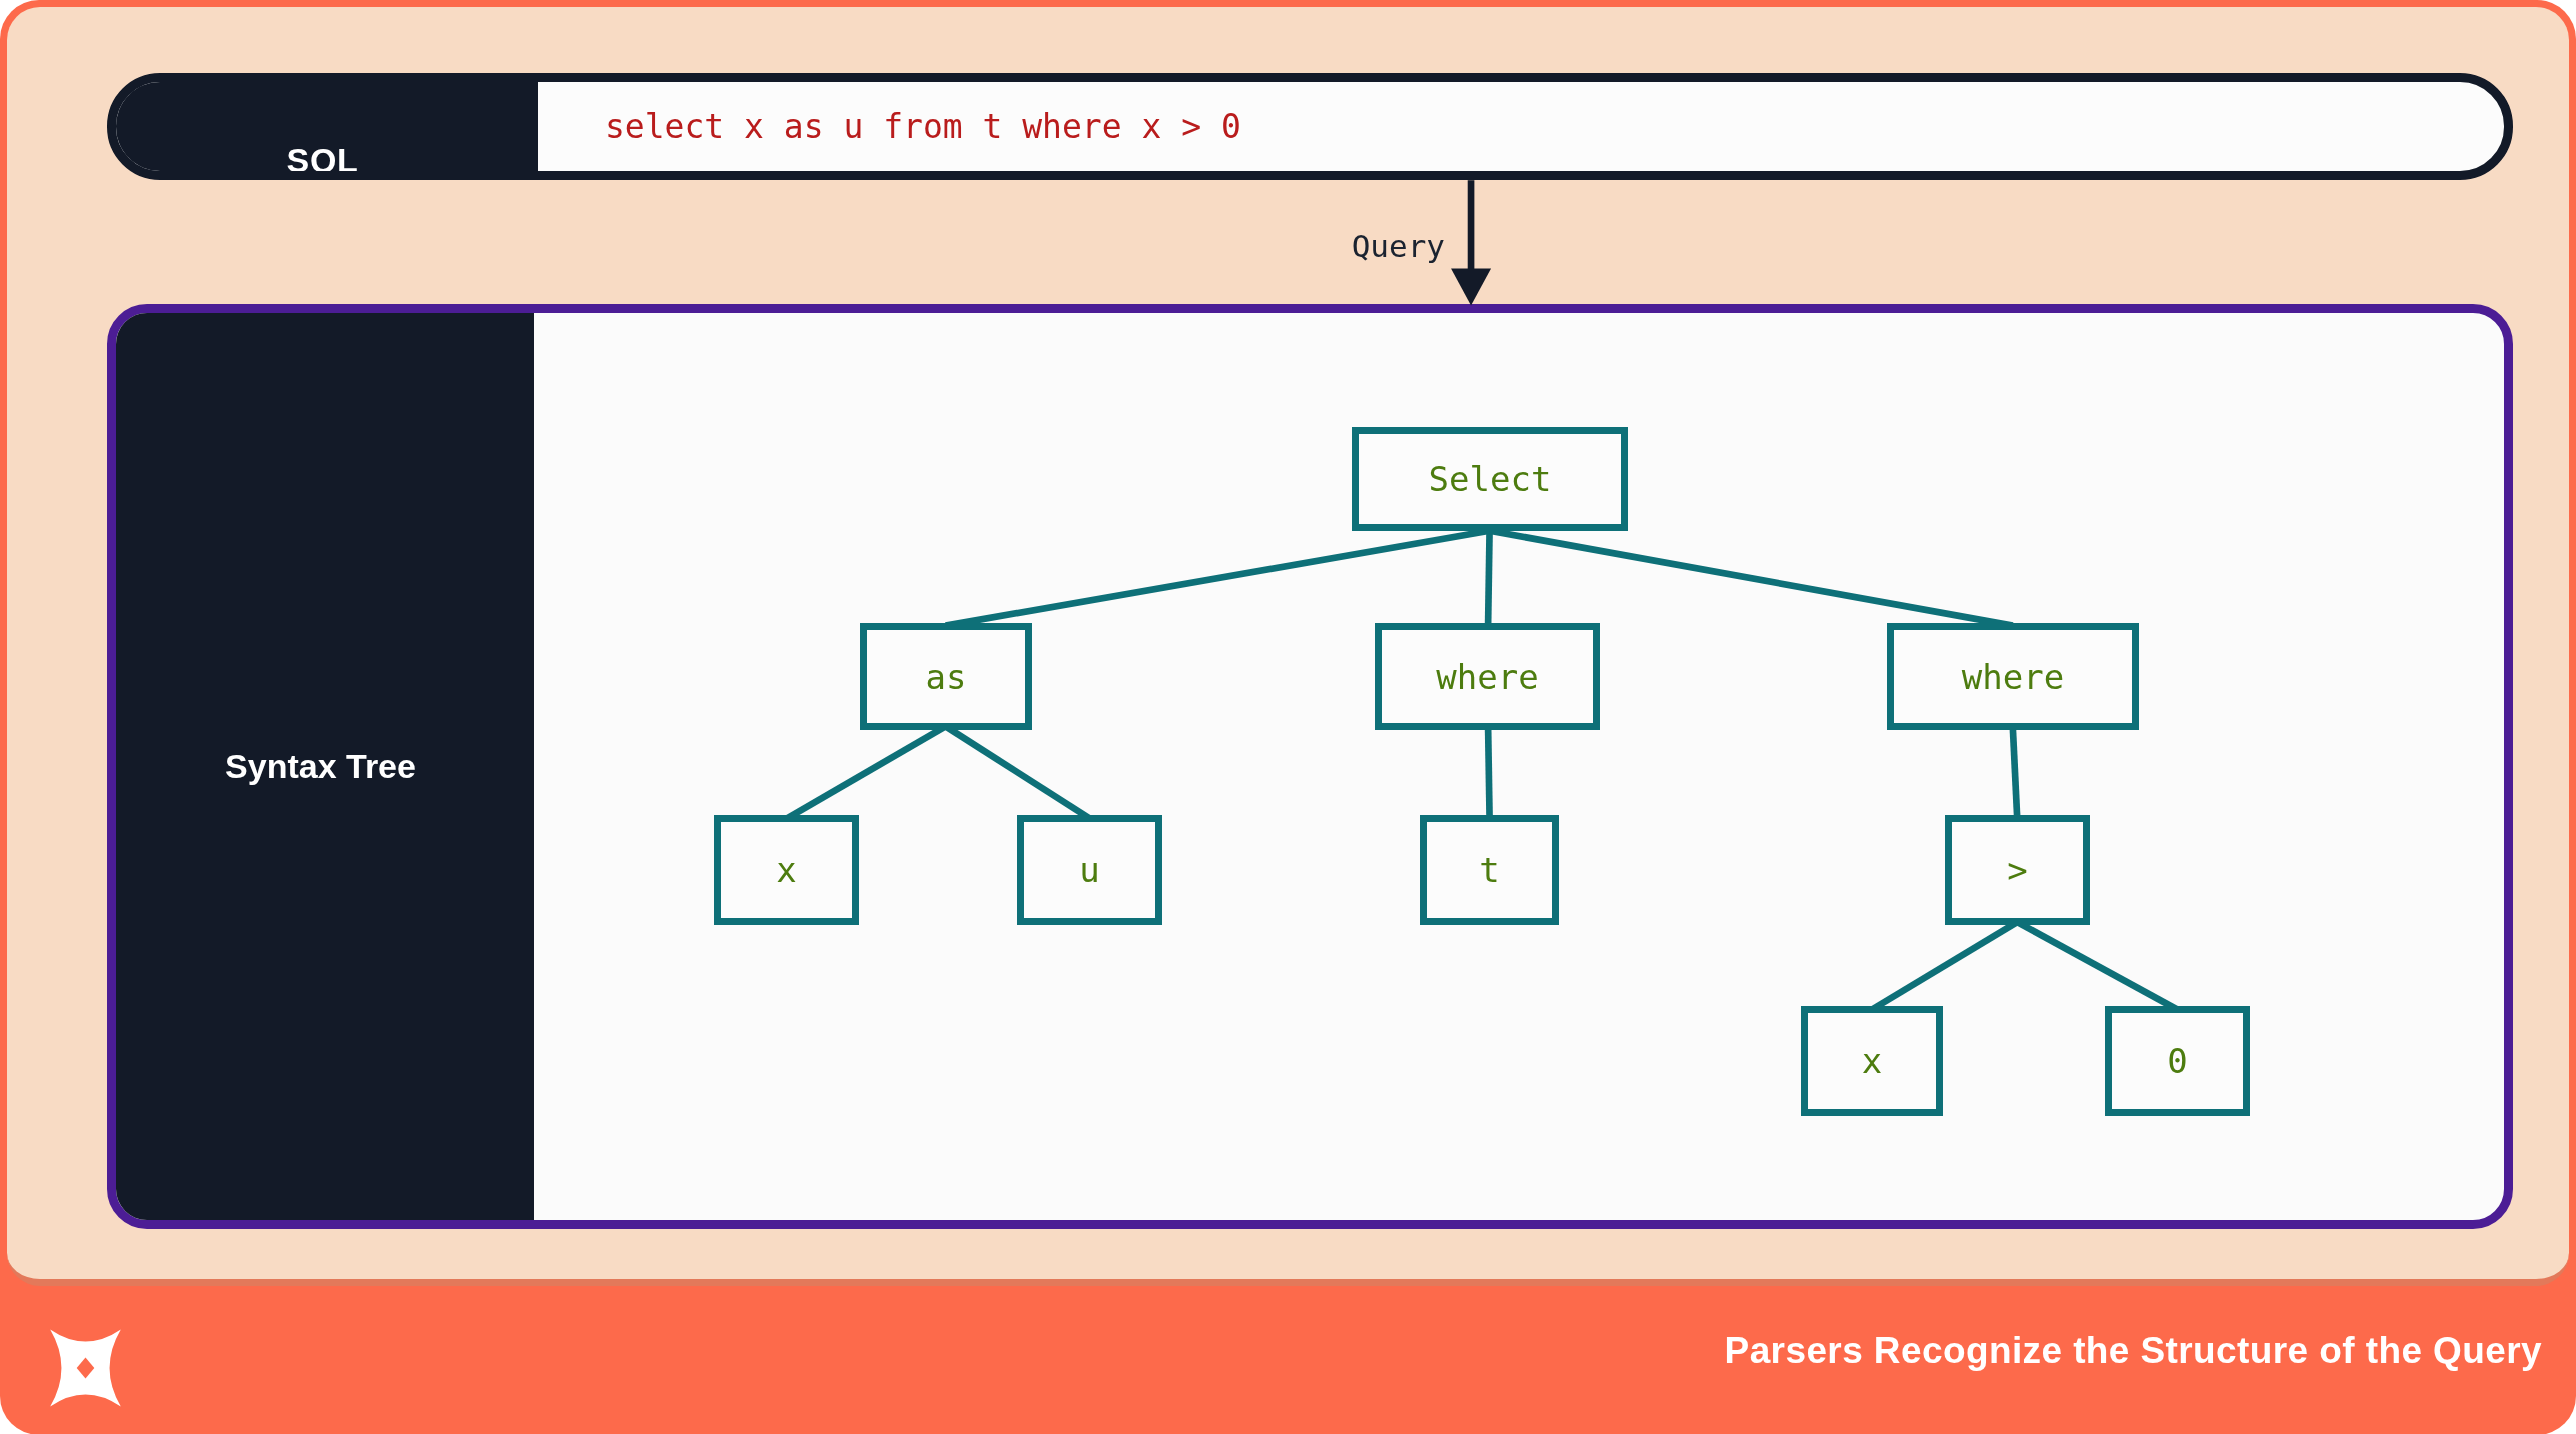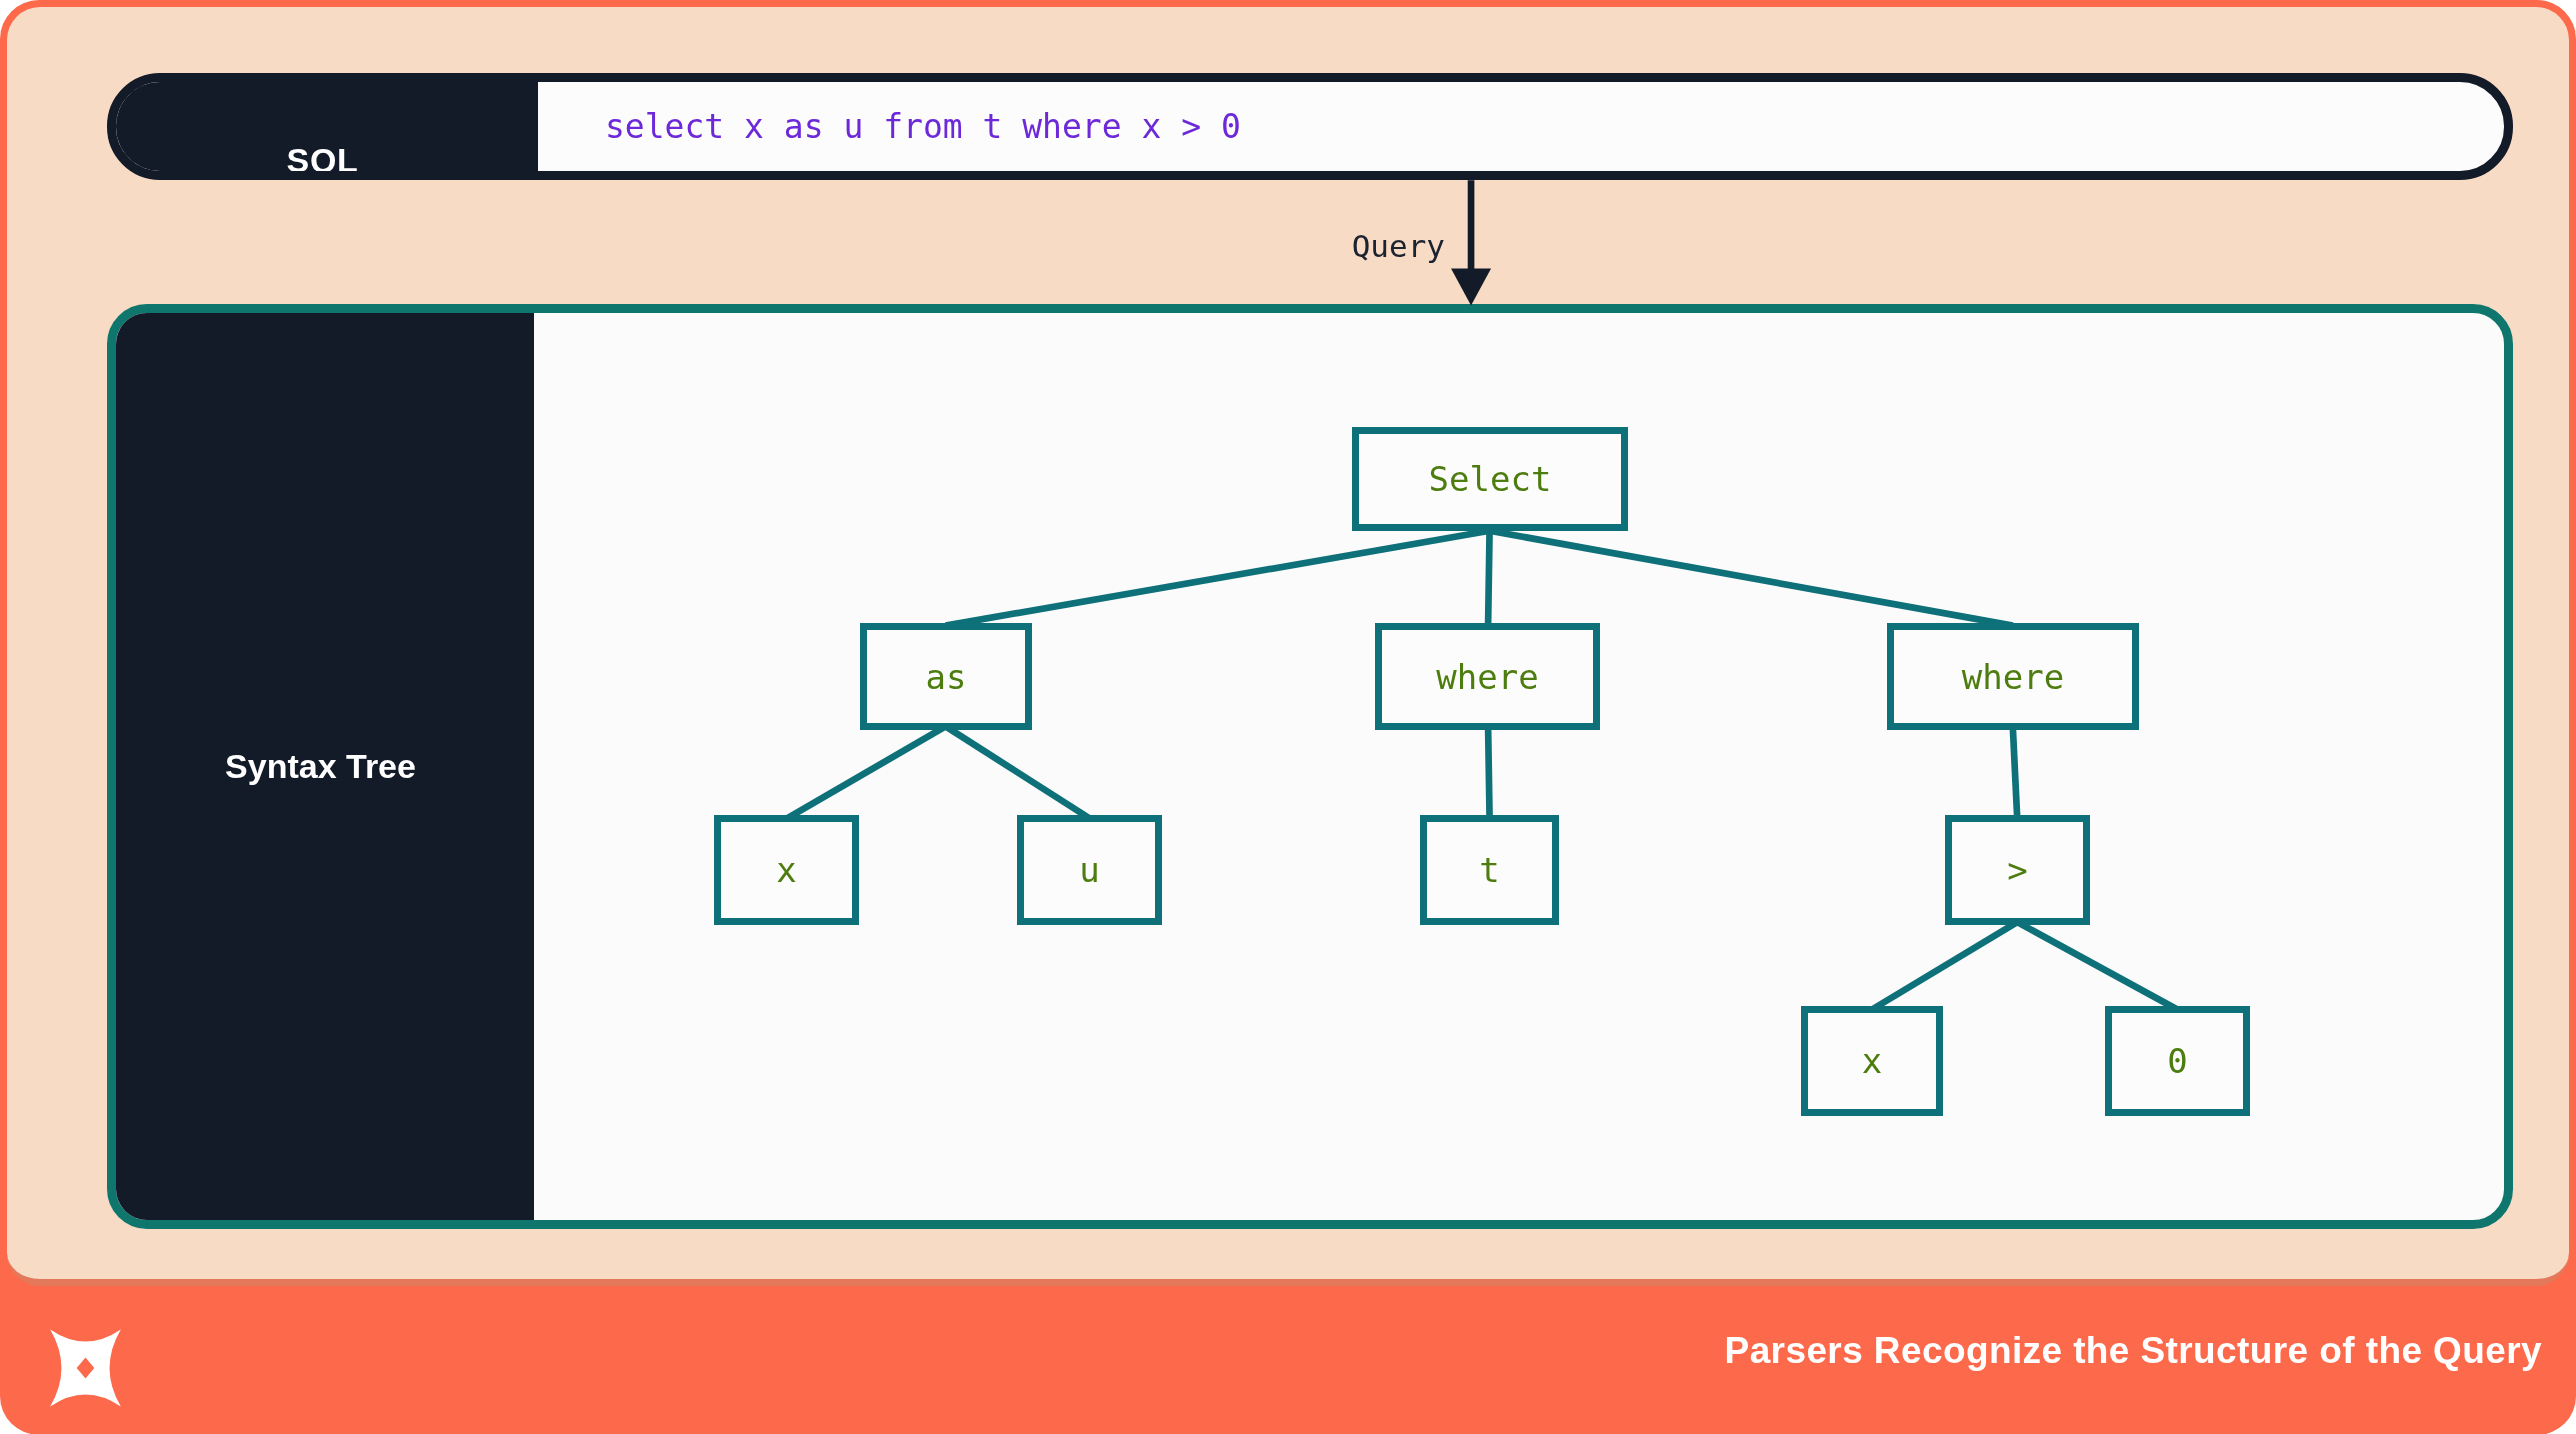--- a/index.html
+++ b/index.html
@@ -52,21 +52,21 @@
     font-weight: 700;
     letter-spacing: 0.7px;
   }
   .sql-query {
     position: absolute;
     left: 489px; top: 0; bottom: 0;
     display: flex;
     align-items: center;
     font-family: "DejaVu Sans Mono", monospace;
     font-size: 33px;
-    color: #6d28d9;
+    color: #b91c1c;
     white-space: pre;
   }
   
   .parser-label {
     position: absolute;
     left: 1149px; top: 225px;
     width: 296px; height: 43px;
     line-height: 43px;
     text-align: right;
     font-family: "DejaVu Sans Mono", monospace;
@@ -74,21 +74,21 @@
     color: #1b2330;
     z-index: 4;
   }
   
   .tree-panel {
     position: absolute;
     left: 107px; top: 304px;
     width: 2406px; height: 925px;
     box-sizing: border-box;
     background: #fbfbfb;
-    border: 9px solid #0f766e;
+    border: 9px solid #4c1d95;
     border-radius: 40px;
     overflow: hidden;
     z-index: 2;
   }
   .tree-sidebar {
     position: absolute;
     left: -9px; top: -9px; bottom: -9px;
     width: 427px;
     background: #131a28;
     display: flex;

